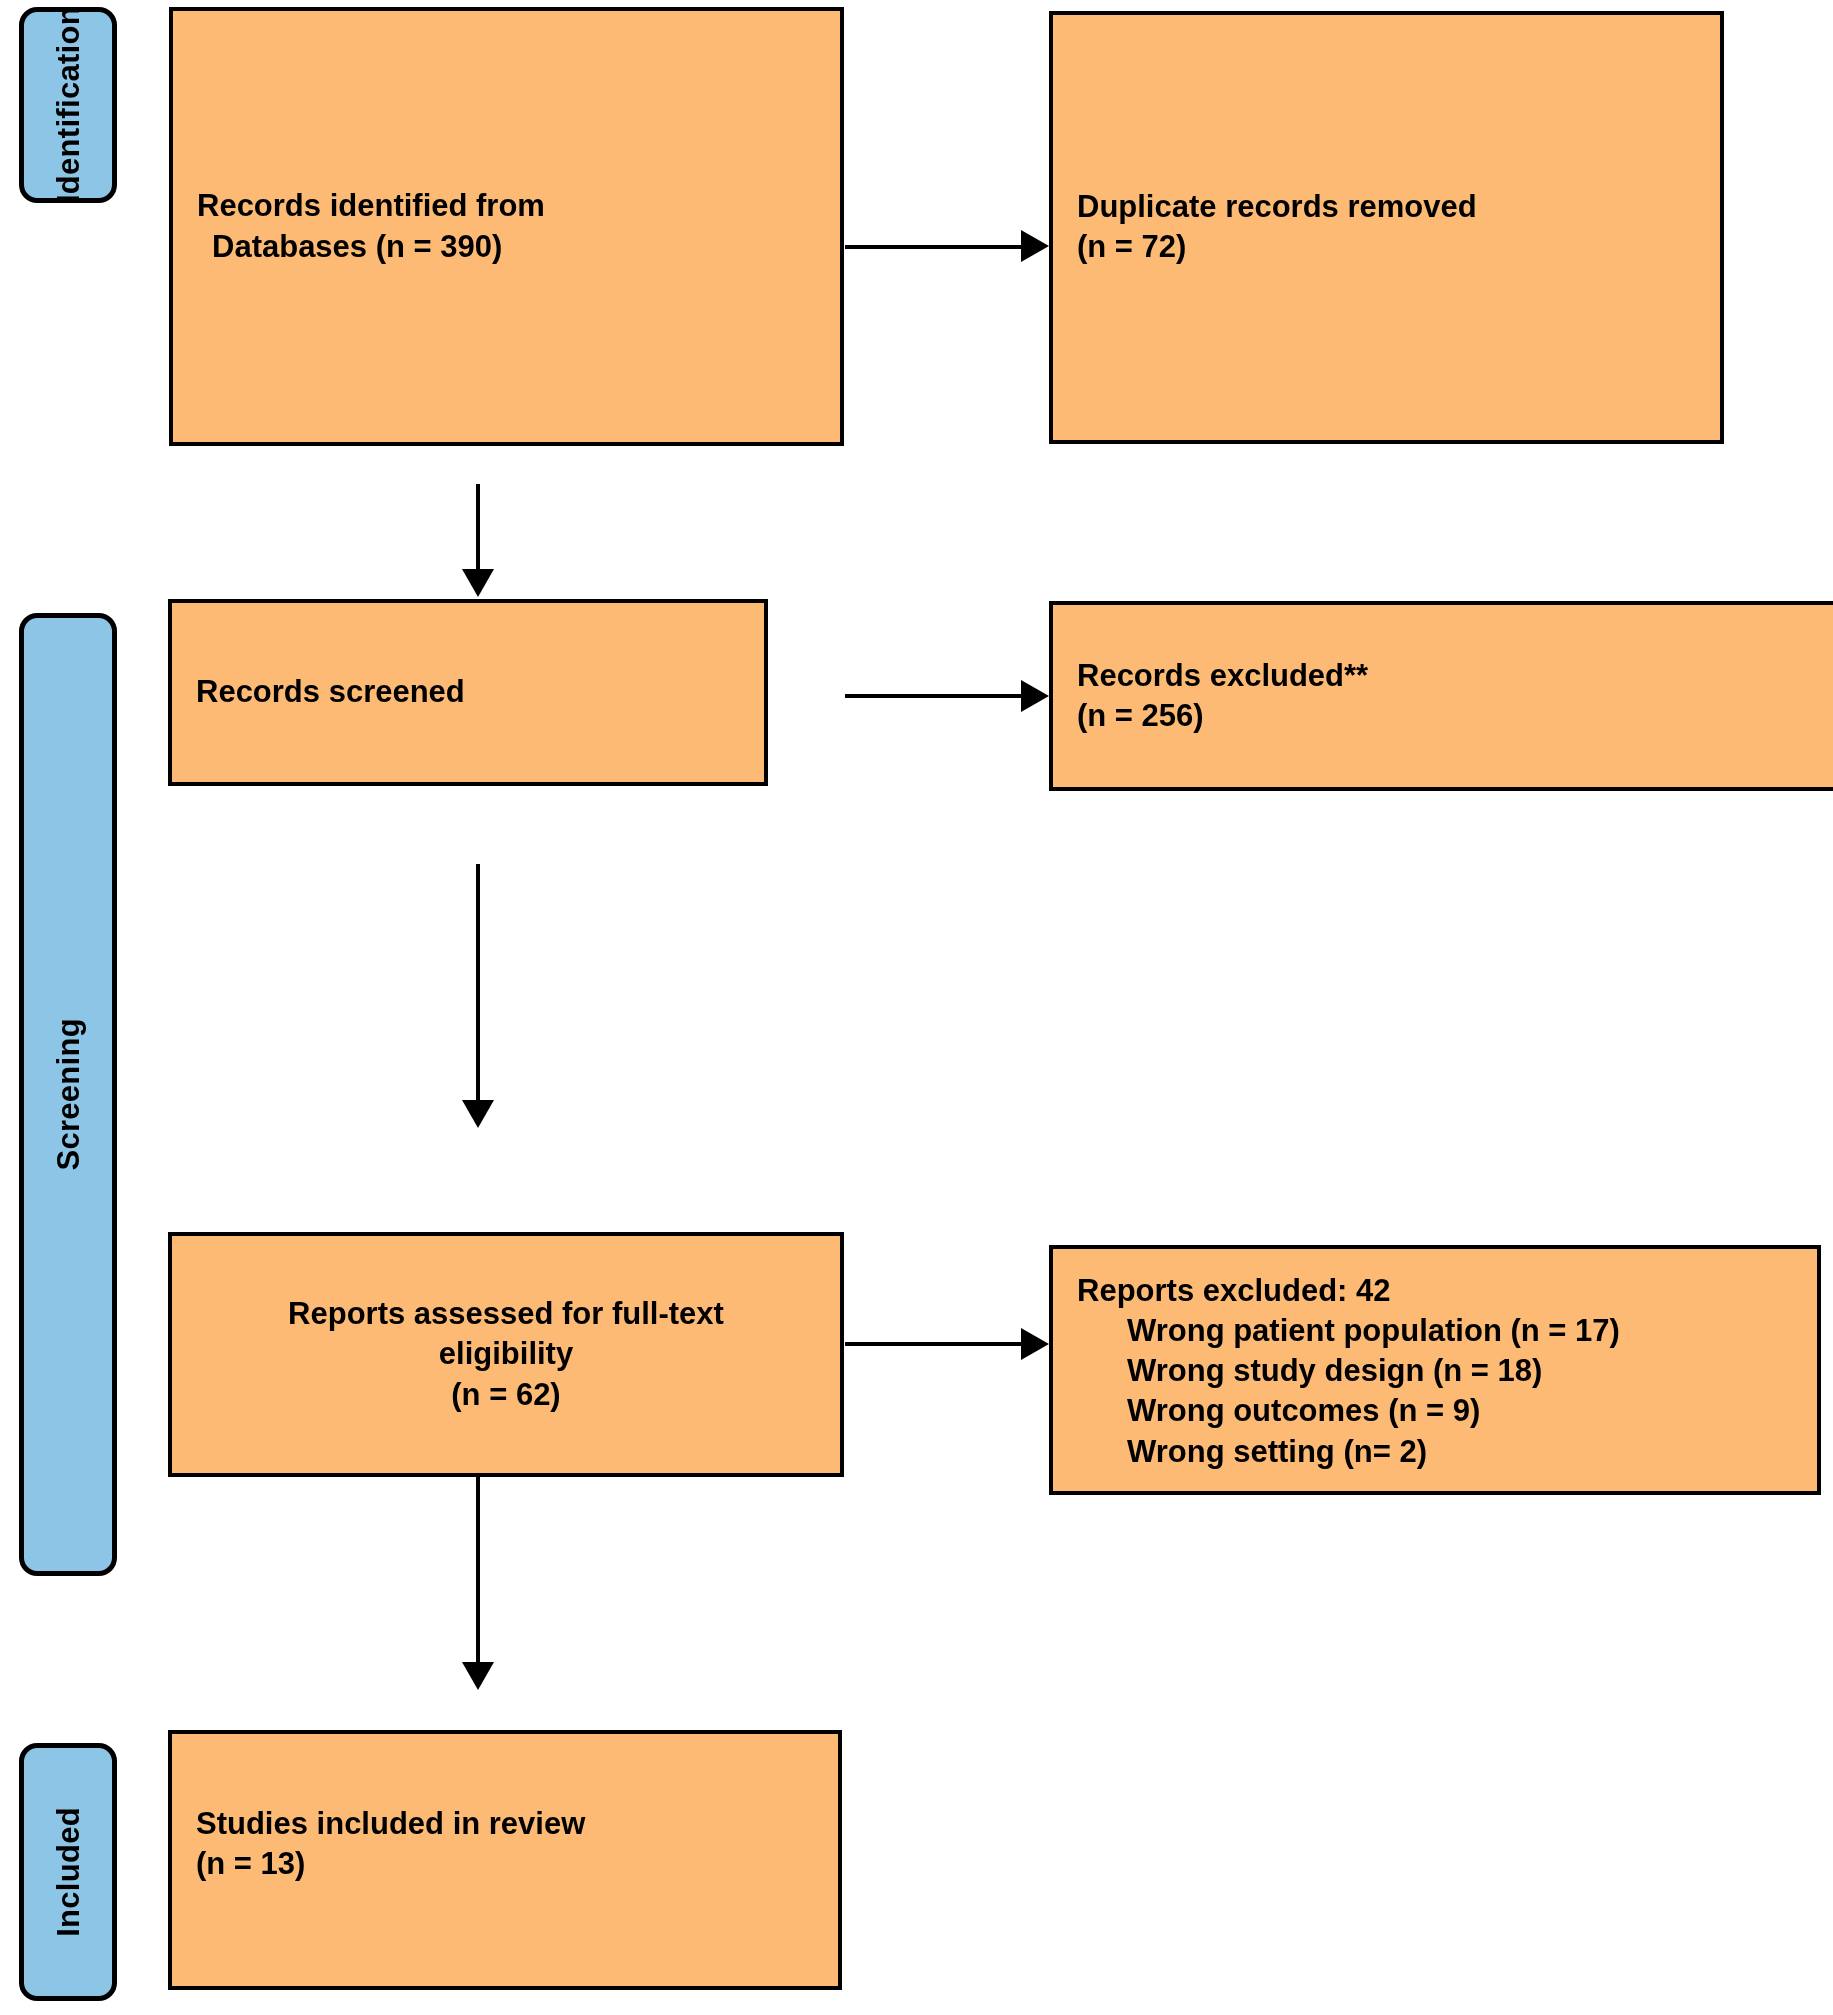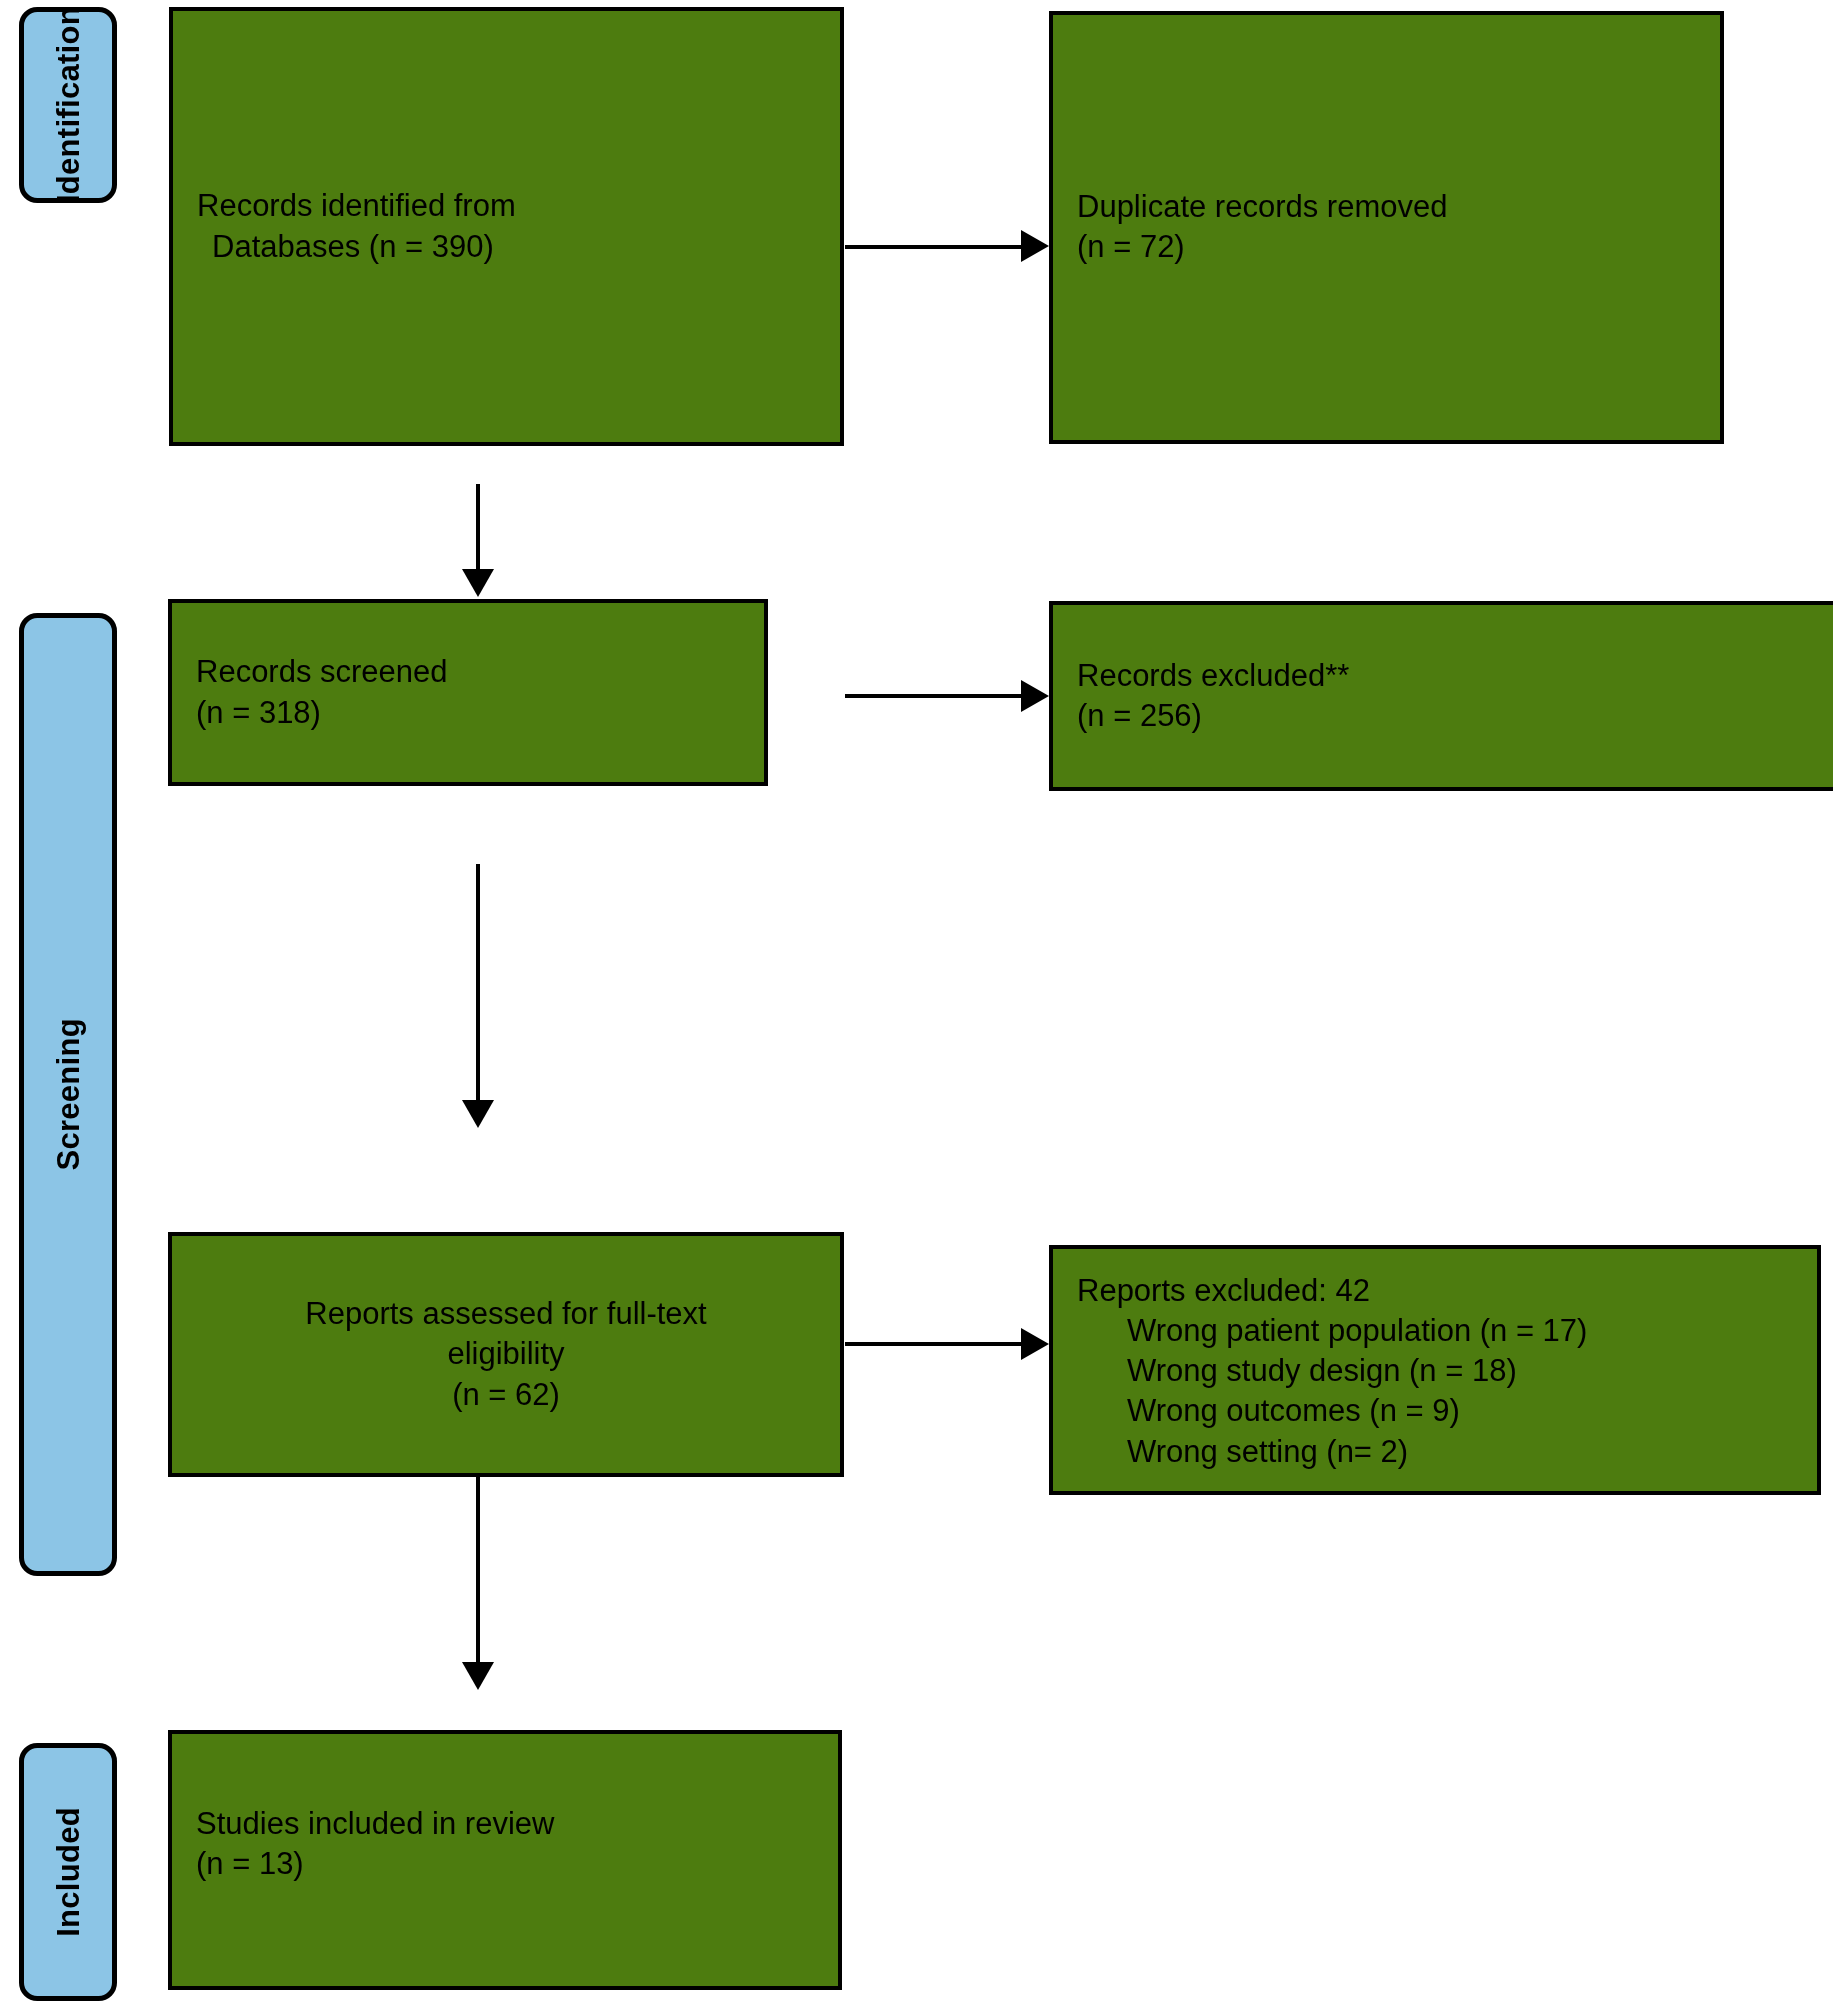--- a/index.html
+++ b/index.html
@@ -34,25 +34,26 @@
     font-size: 31px;
     letter-spacing: 0.3px;
     color: #000000;
     white-space: nowrap;
     line-height: 1;
   }
 
   
   .box {
     position: absolute;
-    background: #4d7c0f;
+    background: #fdba74;
     border: 4.8px solid #000000;
     box-sizing: border-box;
     display: flex;
     align-items: center;
+    font-weight: bold;
   }
   .box .box-text {
     padding: 0 24px;
     font-size: 31px;
     line-height: 1.30;
     color: #000000;
     width: 100%;
     box-sizing: border-box;
   }
   .box-text .line { display: block; white-space: pre; }
@@ -126,21 +127,20 @@
   </div>
 
   <div class="conn">
     <div class="conn-line-v" style="left:476px; top:484px; height:94px;"></div>
     <div class="arrowhead-down" style="left:462px; top:569px;"></div>
   </div>
 
   <div class="box" style="left:168px; top:599px; width:600px; height:187px;">
     <div class="box-text">
       <span class="line">Records screened</span>
-      <span class="line">(n = 318)</span>
     </div>
   </div>
 
   <div class="box" style="left:1049px; top:601px; width:793px; height:190px;">
     <div class="box-text">
       <span class="line">Records excluded**</span>
       <span class="line">(n = 256)</span>
     </div>
   </div>
 

